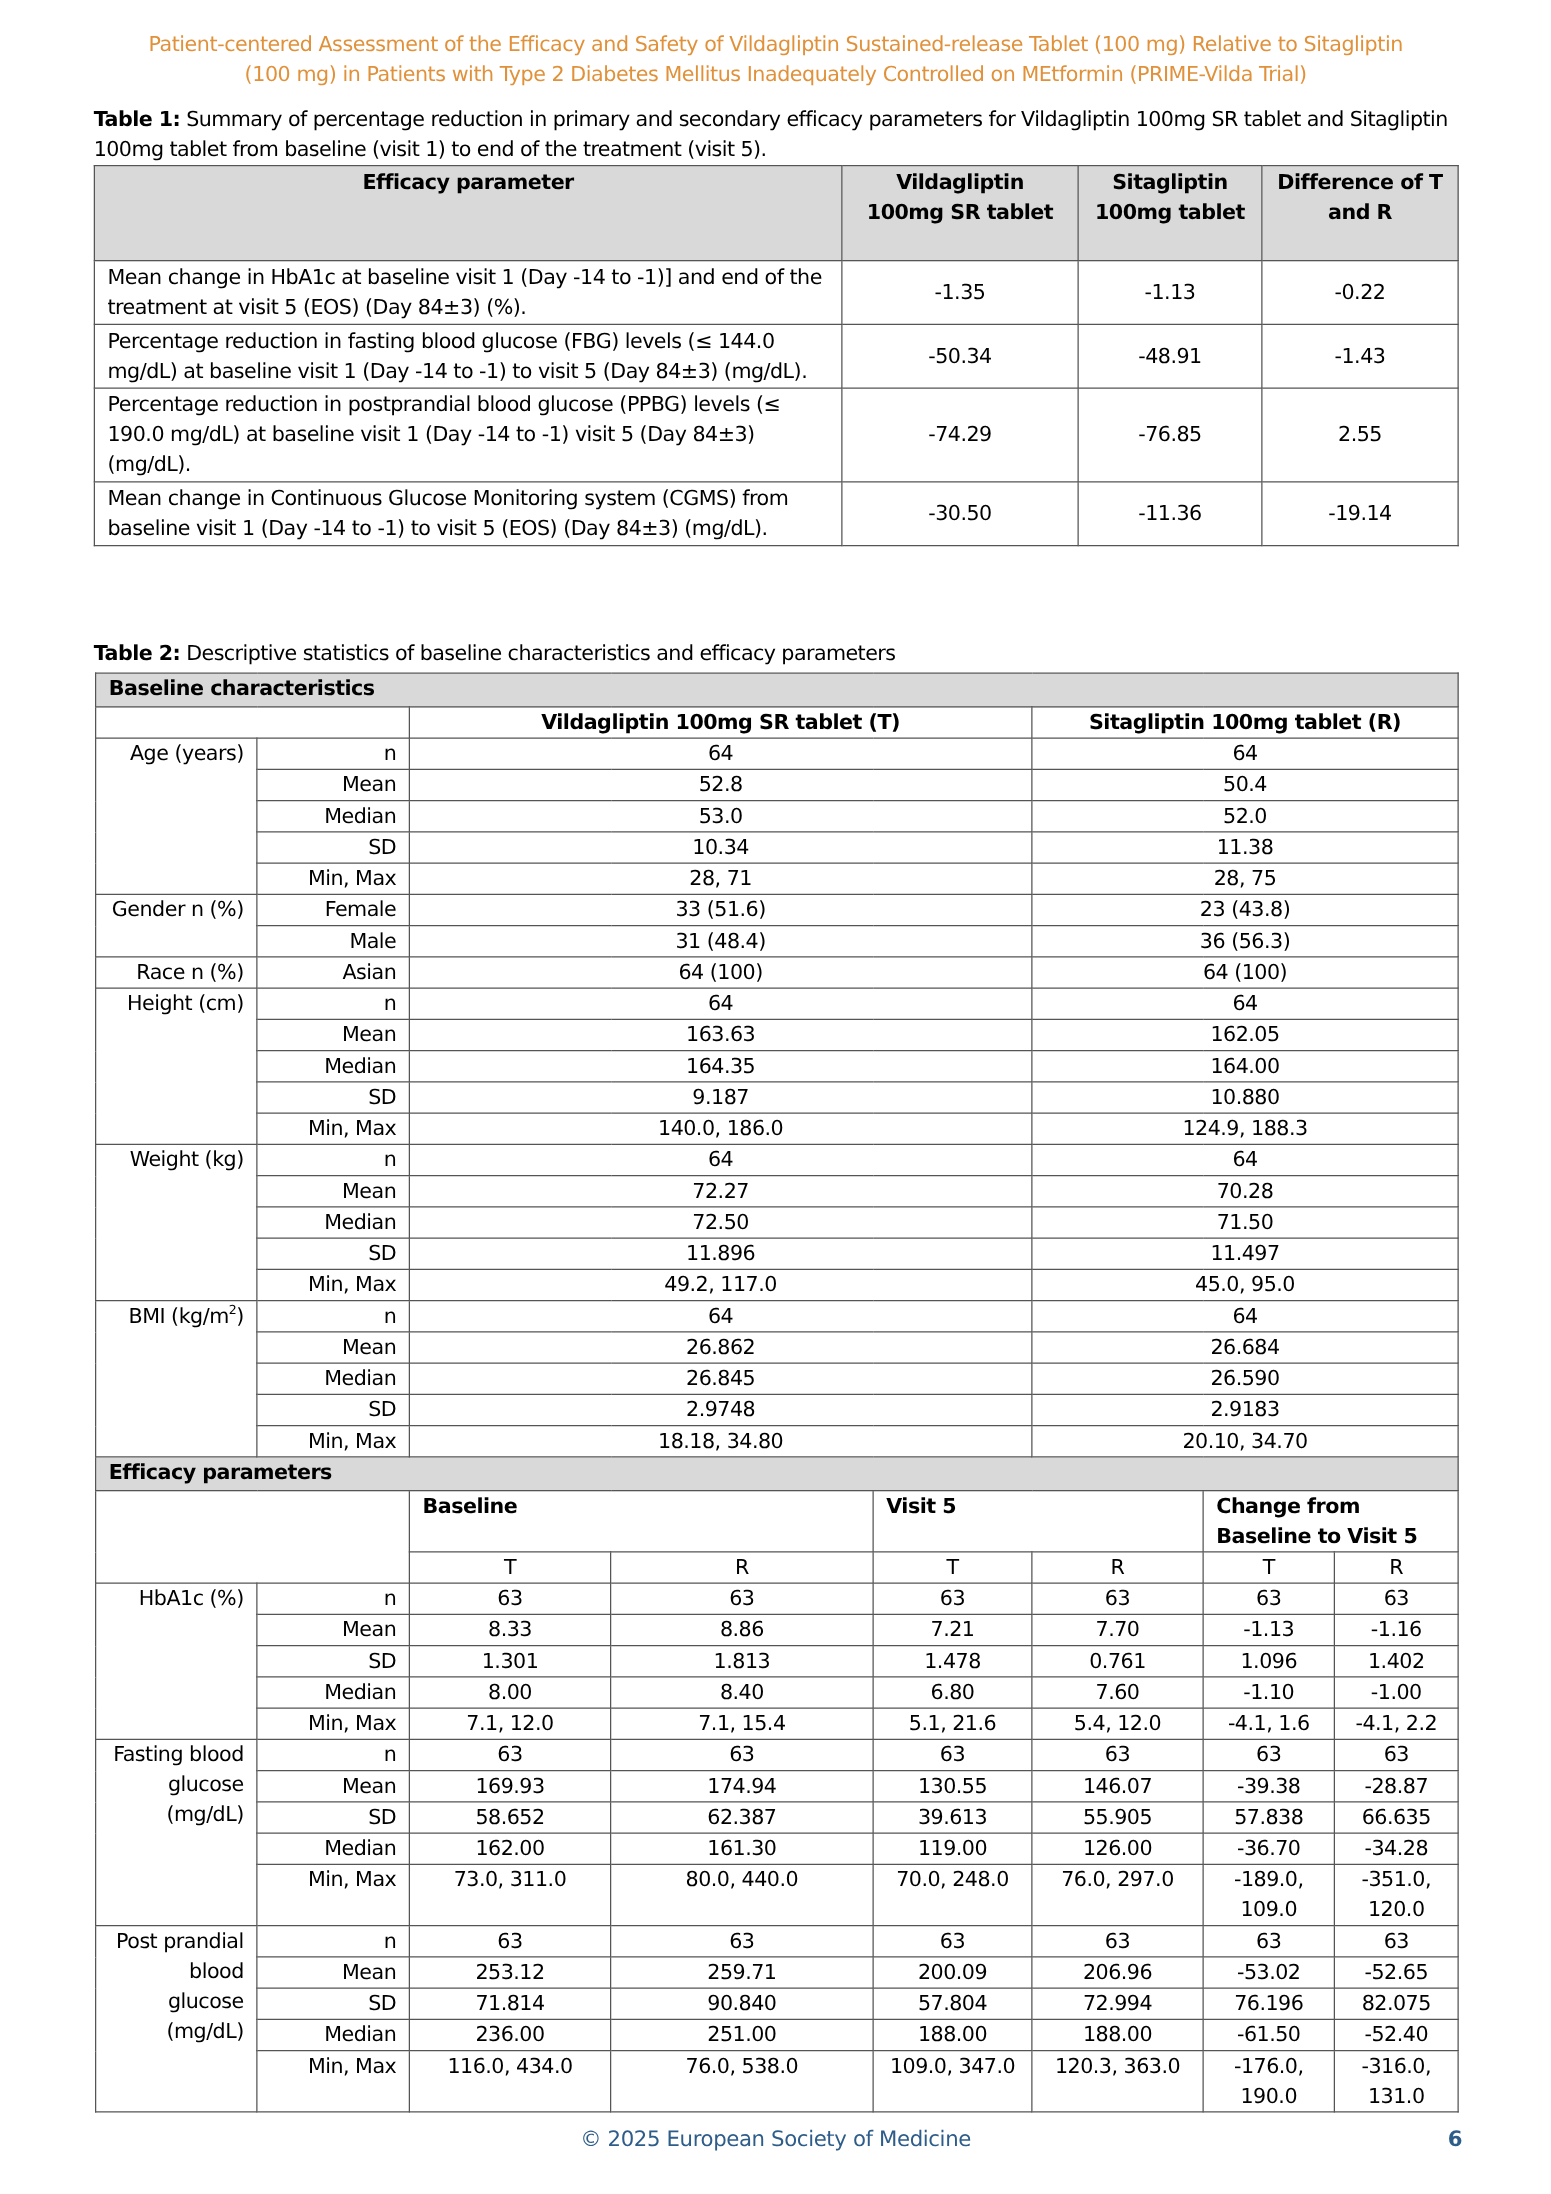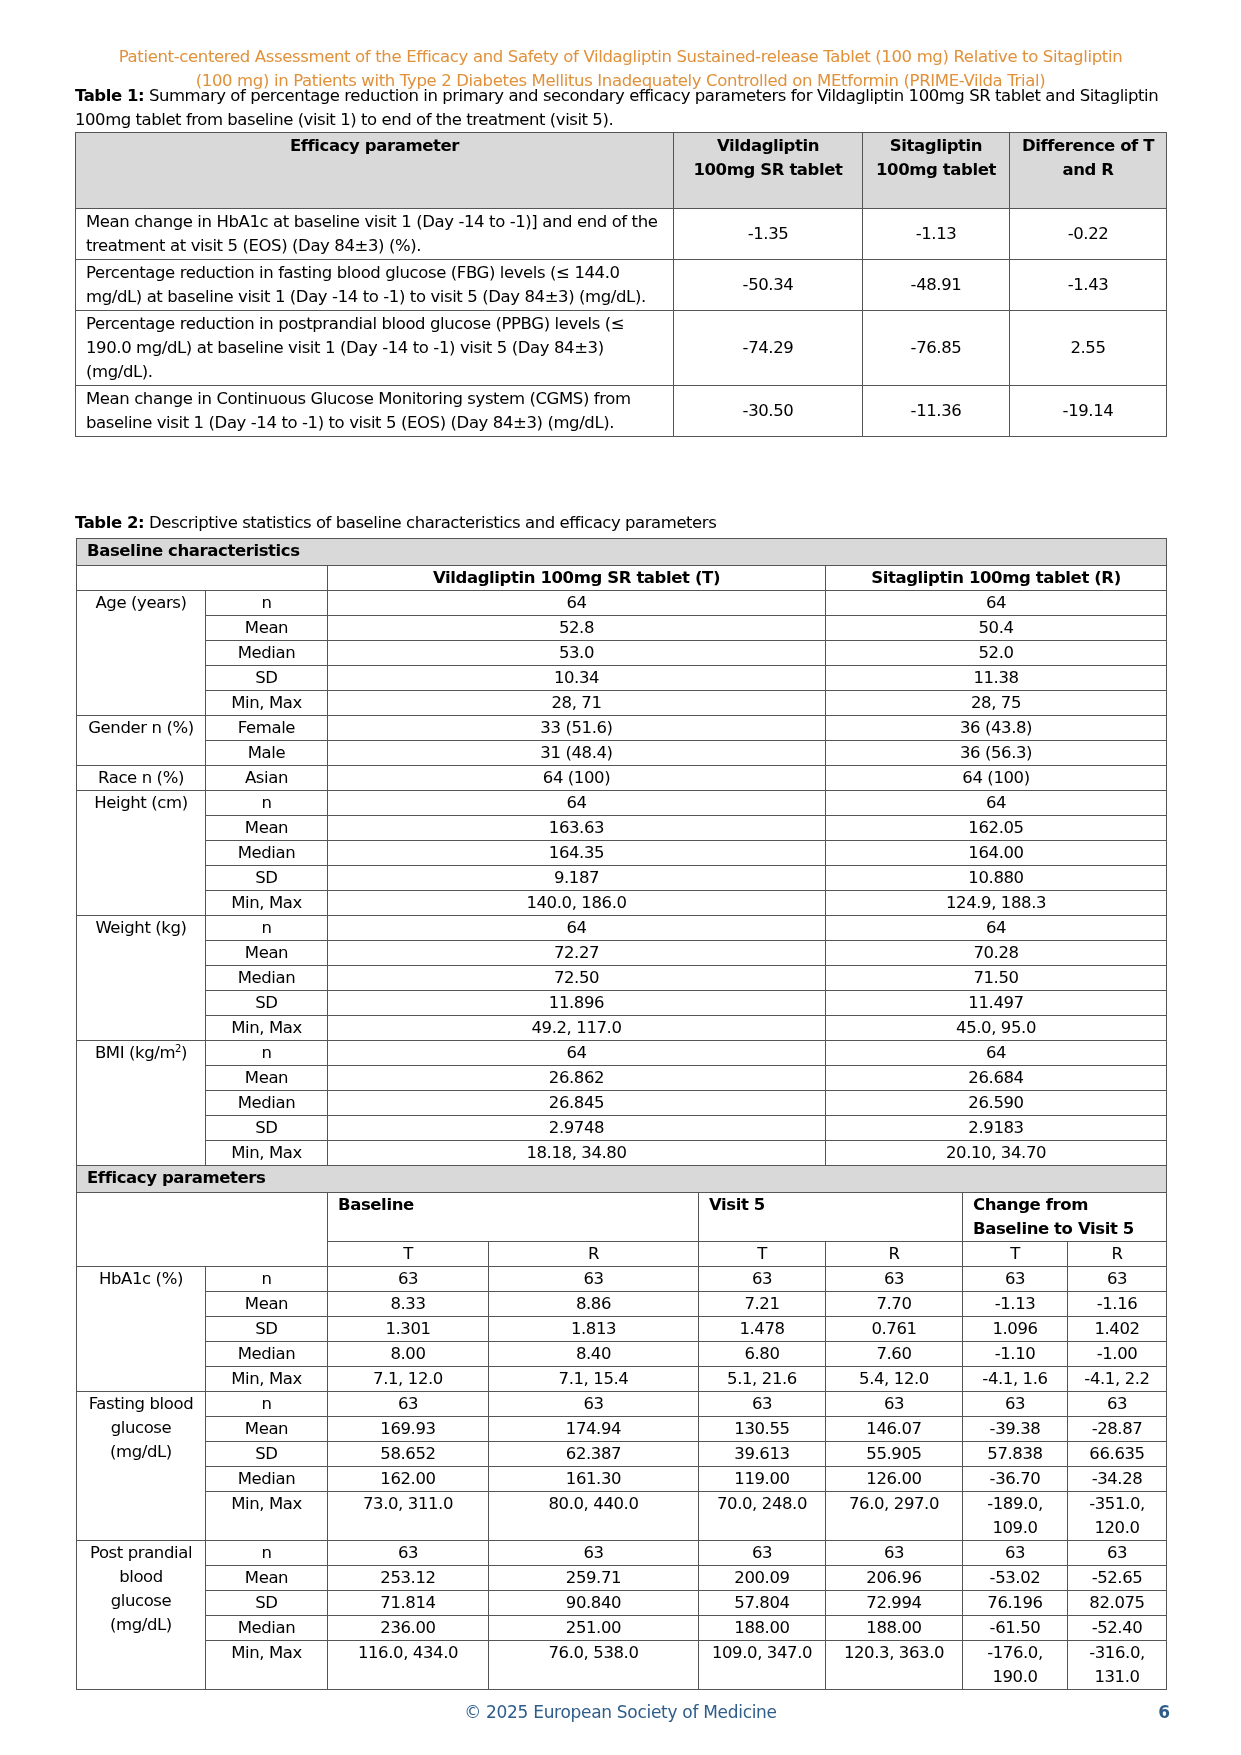--- a/index.html
+++ b/index.html
@@ -1,37 +1,37 @@
 <!DOCTYPE html>
 <html><head>
 <meta charset="utf-8">
 <style>
   html, body { margin: 0; padding: 0; background: #ffffff; }
   body { width: 1241px; height: 1755px; position: relative; overflow: hidden;
          font-family: "DejaVu Sans", sans-serif; color: #000; }
-  .page-title { position: absolute; left: 75px; width: 1091px; top: 45px;
+  .page-title { position: absolute; left: 75px; width: 1091px; top: 24px;
                 text-align: center; color: #e0913a; font-size: 16.5px; line-height: 23.5px;
                 letter-spacing: -0.35px; }
   .caption { position: absolute; left: 75px; width: 1110px; font-size: 16.5px;
              line-height: 24px; letter-spacing: -0.45px; }
   .caption b { font-weight: bold; }
   table { position: absolute; border-collapse: collapse; table-layout: fixed; }
   td, th { border: 1.3px solid #555; padding: 0 10px; vertical-align: top;
            font-size: 16.5px; line-height: 24px; letter-spacing: -0.4px; font-weight: normal; }
   #t1 { left: 75px; top: 132px; width: 1091px; }
   #t1 th { background: #d9d9d9; font-weight: bold; text-align: center; padding-top: 1px; height: 74px; margin-left: 20px; }
   #t1 td.param { text-align: left; padding-top: 1px; padding-bottom: 1px; }
   #t1 td.num { text-align: center; vertical-align: middle; }
   #t2 { left: 76px; top: 538px; width: 1090px; }
   #t2 td { height: 23.7px; padding-top: 0; padding-bottom: 0; }
   #t2 .section { background: #d9d9d9; font-weight: bold; height: 26px; margin-top: 28px; }
   #t2 .hdr { font-weight: bold; text-align: center; }
   #t2 .hdrl { font-weight: bold; text-align: left; }
   #t2 .c { text-align: center; }
-  #t2 .lbl { text-align: center; }
+  #t2 .lbl { text-align: right; }
   .footer { position: absolute; top: 1702px; left: 0; width: 1241px; text-align: center;
             color: #2e5d8a; font-size: 17px; letter-spacing: -0.3px; }
   .page-num { position: absolute; top: 1702px; left: 1150px; width: 20px; text-align: right;
               color: #2e5d8a; font-size: 17px; font-weight: bold; }
   sup { font-size: 10px; line-height: 0; }
 </style>
 </head>
 <body>
 
 <div class="page-title">
@@ -129,21 +129,21 @@
       </tr>
       <tr>
         <td class="lbl">Min, Max</td>
         <td colspan="3" class="c">28, 71</td>
         <td colspan="3" class="c">28, 75</td>
       </tr>
       <tr>
         <td rowspan="2" class="lbl"><span>Gender n (%)</span></td>
         <td class="lbl">Female</td>
         <td colspan="3" class="c">33 (51.6)</td>
-        <td colspan="3" class="c">36 (43.8)</td>
+        <td colspan="3" class="c">23 (43.8)</td>
       </tr>
       <tr>
         <td class="lbl">Male</td>
         <td colspan="3" class="c">31 (48.4)</td>
         <td colspan="3" class="c">36 (56.3)</td>
       </tr>
       <tr>
         <td rowspan="1" class="lbl"><span>Race n (%)</span></td>
         <td class="lbl">Asian</td>
         <td colspan="3" class="c">64 (100)</td>

